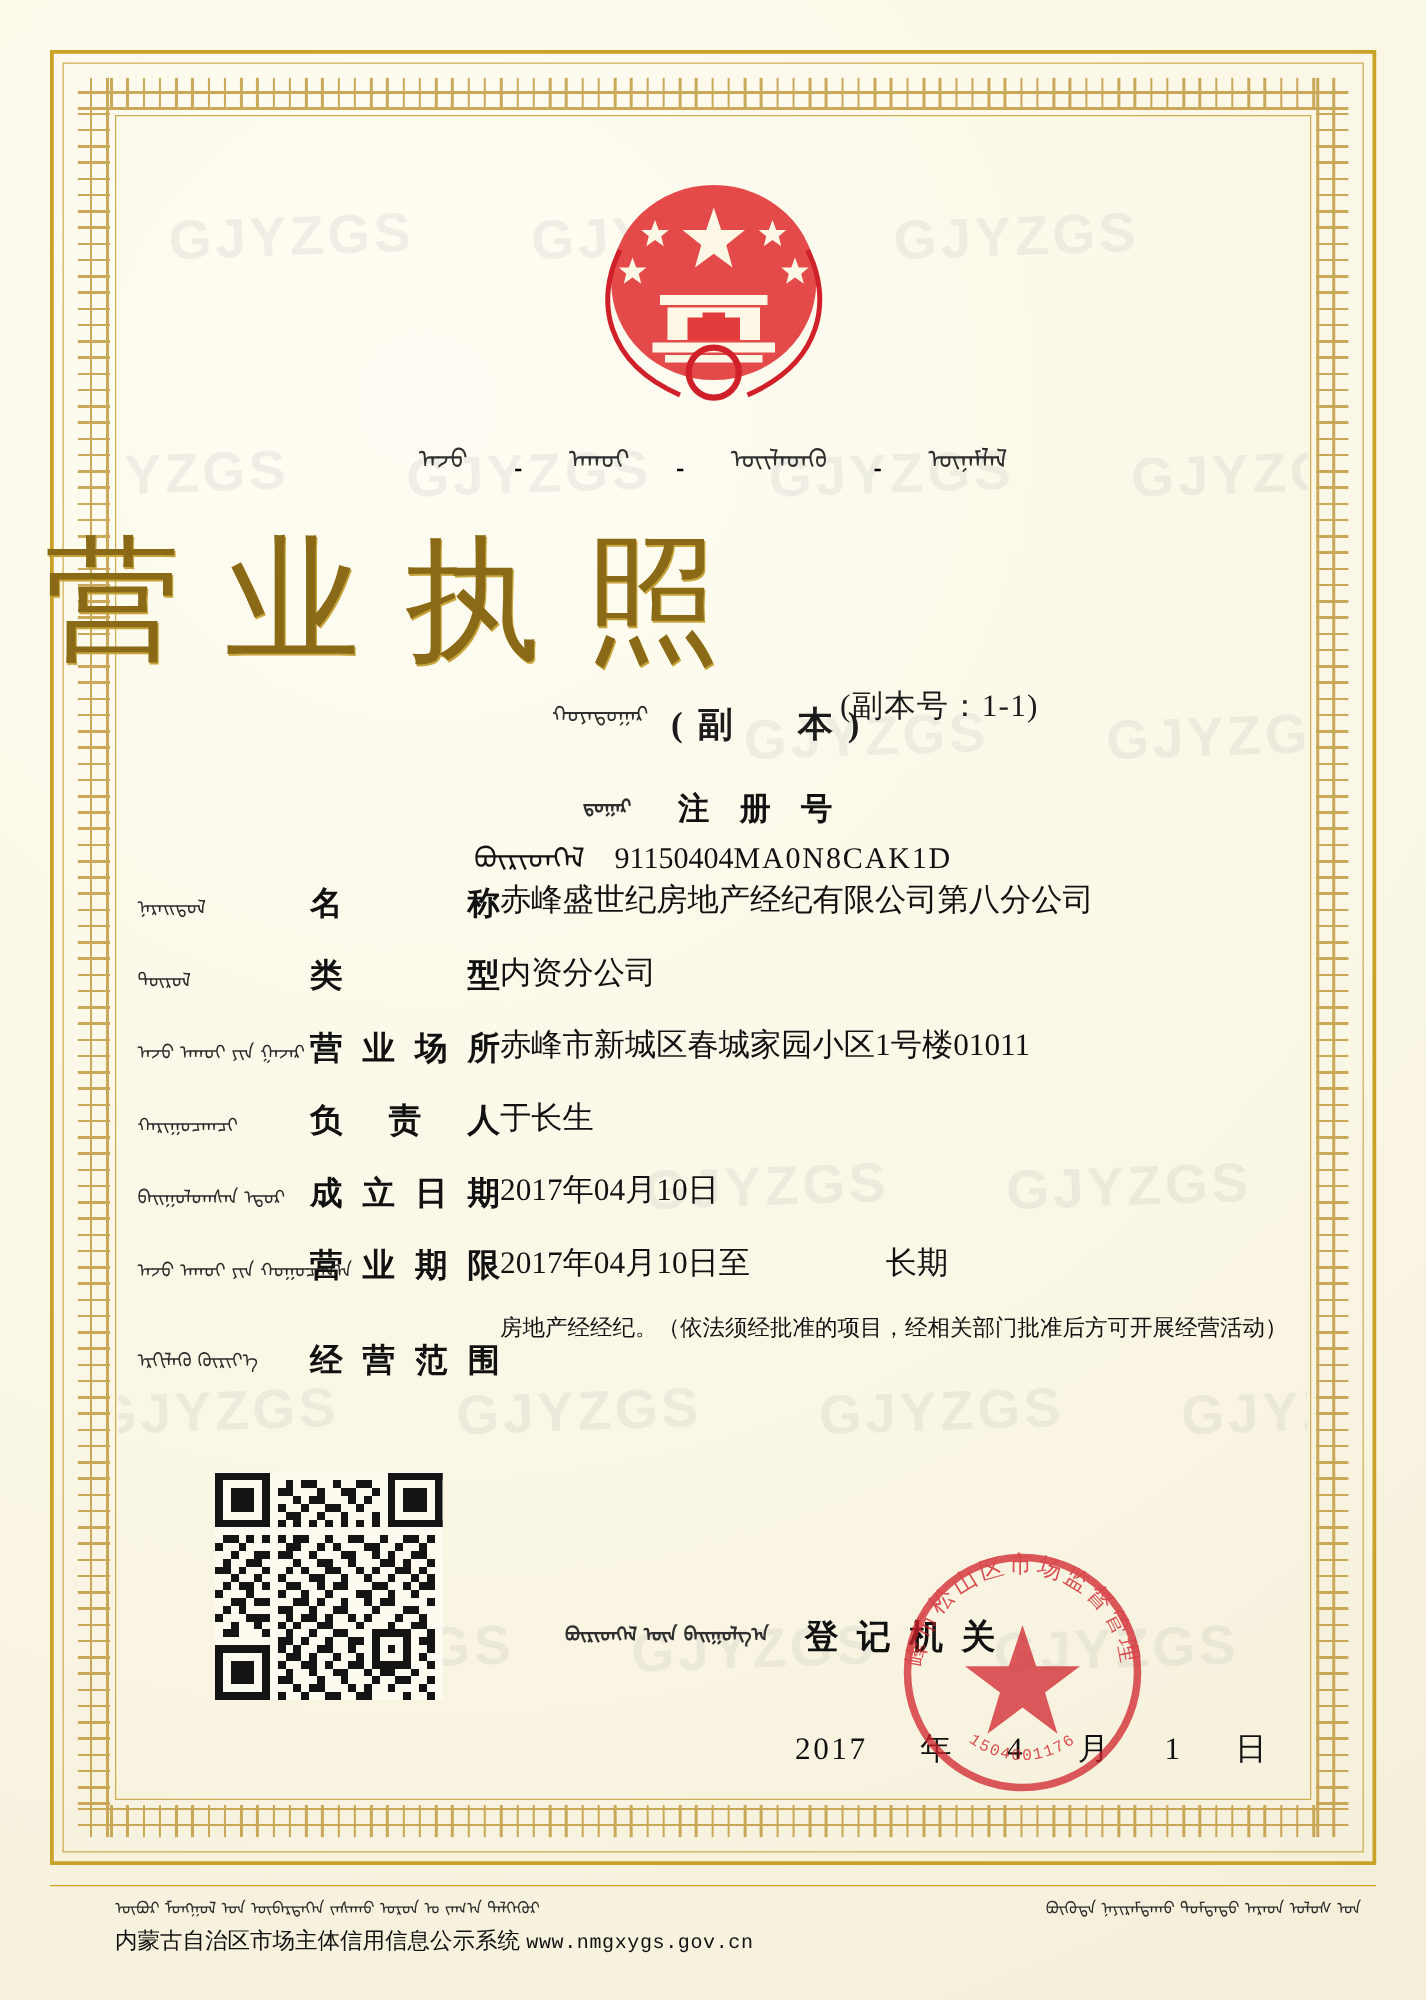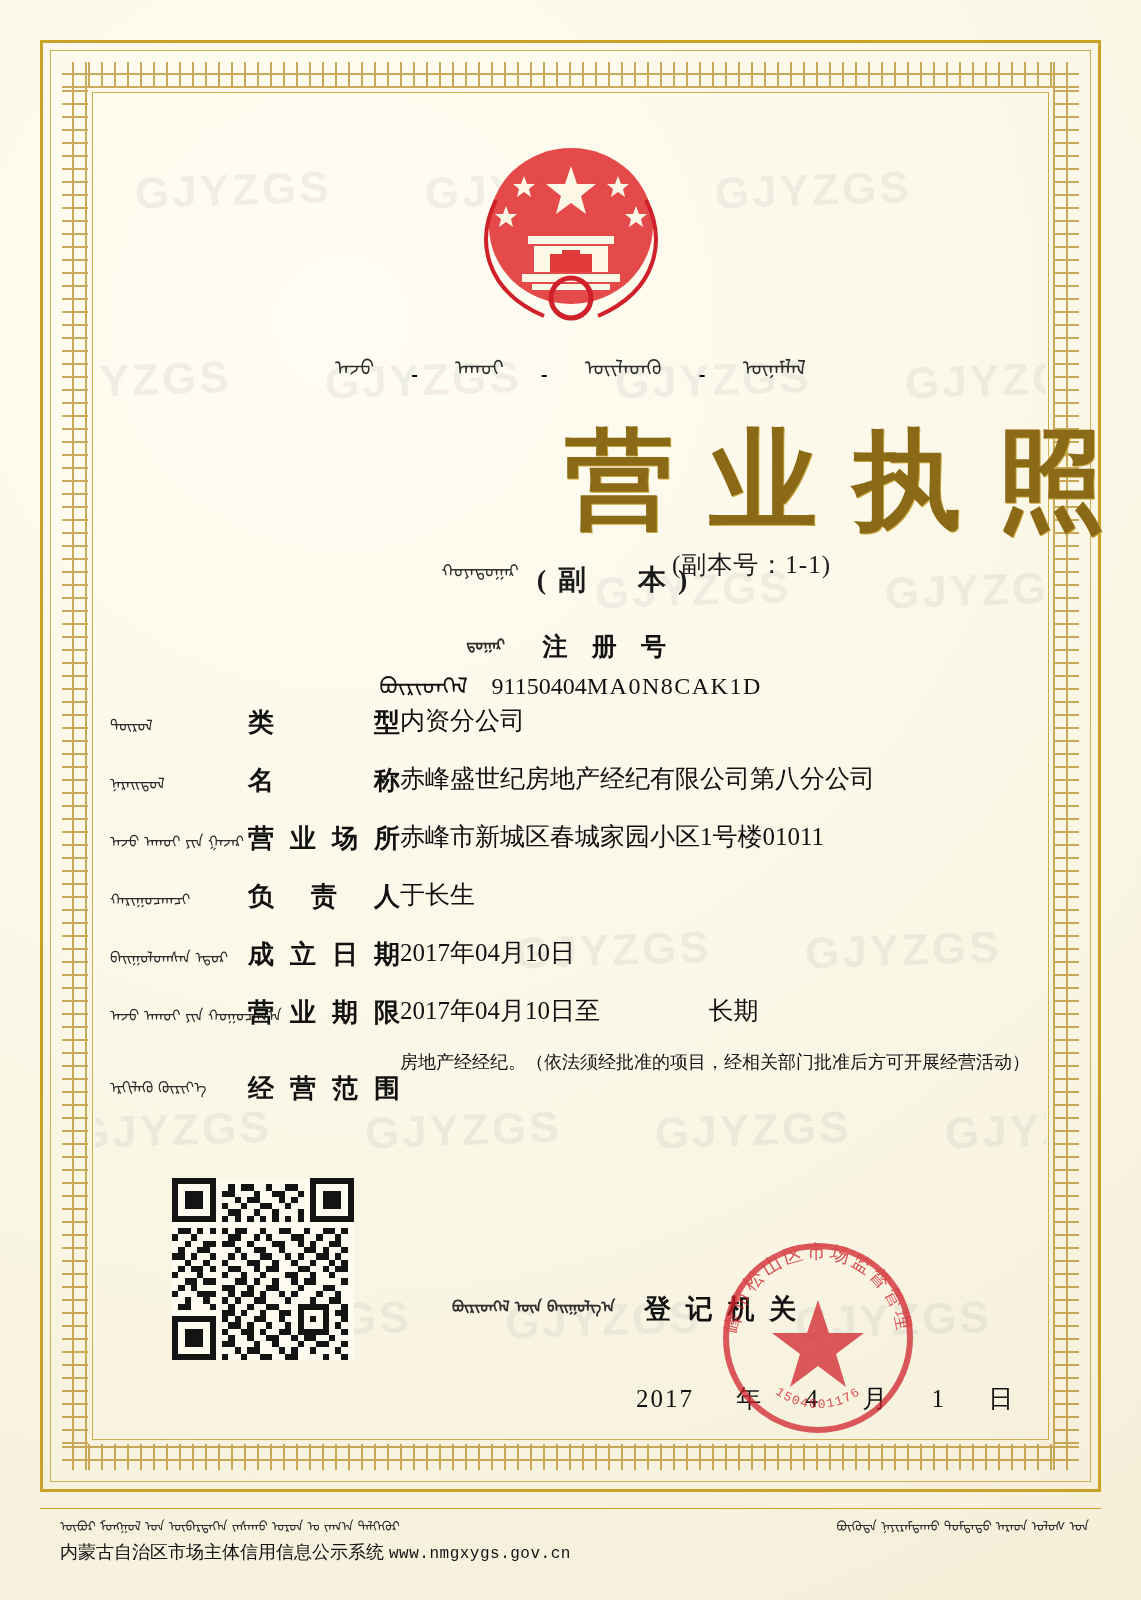--- a/index.html
+++ b/index.html
@@ -111,23 +111,23 @@
     font-size: 20px;
     text-decoration: underline;
   }
   .title-mong span { margin: 0 38px; }
 
   .main-title {
     position: absolute;
     top: 408px;
     left: 0;
     width: 100%;
-    text-align: right;
+    text-align: left;
     font-family: "Liberation Serif", serif;
-    font-weight: bold;
+    font-weight: normal;
     font-size: 108px;
     letter-spacing: 36px;
     text-indent: 36px;
     color: #8a6a16;
     text-shadow: 1px 1px 0 #c7a53c;
   }
 
   .sub-title-row {
     position: absolute;
     top: 552px;
@@ -277,21 +277,21 @@
   }
   .footer {
     position: absolute;
     left: 60px; right: 52px;
     top: 1512px;
     display: flex;
     justify-content: space-between;
     align-items: flex-start;
     font-family: "Liberation Sans", sans-serif;
   }
-  .footer-col { text-align: left; }
+  .footer-col { text-align: left; margin-left: 32px; }
   .footer-col.right { text-align: right; }
   .footer-mong {
     font-size: 13px;
     color: #2b2b2b;
     margin-bottom: 5px;
     white-space: nowrap;
   }
   .footer-cn {
     font-size: 18px;
     color: #111;
@@ -382,29 +382,29 @@
     <span>注 册 号</span>
   </div>
   <div class="reg-line2">
     <span>ᠪᠦᠷᠢᠳᠬᠡᠯ</span>
     <span class="reg-code">91150404MA0N8CAK1D</span>
   </div>
 
   <div class="fields">
 
     <div class="field-row" style="min-height:58px;">
+      <div class="f-mong mong">ᠨᠡᠷᠡᠢᠳᠦᠯ</div>
+      <div class="f-label">名　　　称</div>
+      <div class="f-value">赤峰盛世纪房地产经纪有限公司第八分公司</div>
+    </div>
+
+    <div class="field-row" style="min-height:58px;">
       <div class="f-mong mong">ᠲᠥᠷᠥᠯ</div>
       <div class="f-label">类　　　型</div>
       <div class="f-value">内资分公司</div>
-    </div>
-
-    <div class="field-row" style="min-height:58px;">
-      <div class="f-mong mong">ᠨᠡᠷᠡᠢᠳᠦᠯ</div>
-      <div class="f-label">名　　　称</div>
-      <div class="f-value">赤峰盛世纪房地产经纪有限公司第八分公司</div>
     </div>
 
     <div class="field-row" style="min-height:58px;">
       <div class="f-mong mong">ᠠᠵᠤ ᠠᠬᠤᠢ ᠶᠢᠨ ᠭᠠᠵᠠᠷ</div>
       <div class="f-label">营 业 场 所</div>
       <div class="f-value">赤峰市新城区春城家园小区1号楼01011</div>
     </div>
 
     <div class="field-row" style="min-height:58px;">
       <div class="f-mong mong">ᠬᠠᠷᠢᠭᠤᠴᠠᠭᠴᠢ</div>

